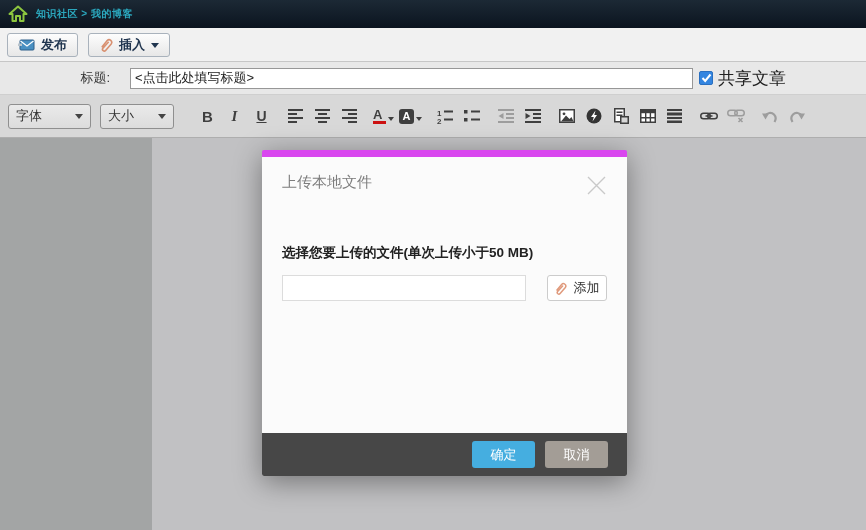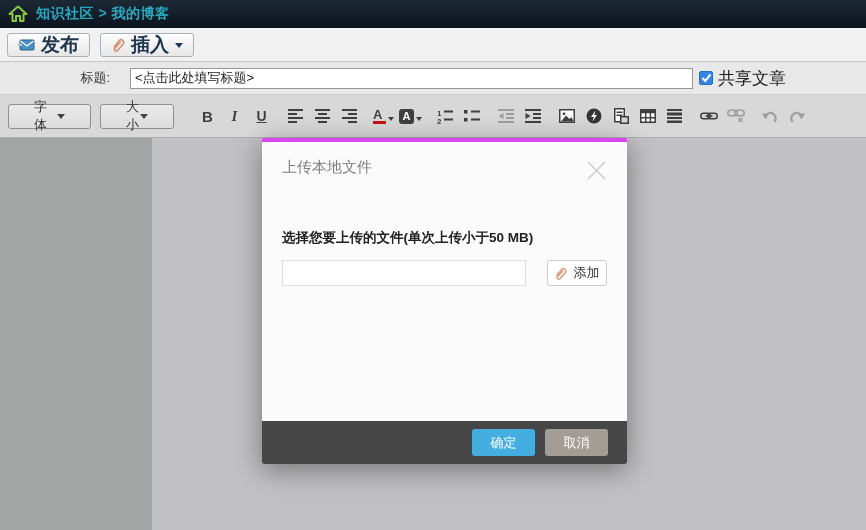--- a/index.html
+++ b/index.html
@@ -2,41 +2,41 @@
 <html><head>
 <meta charset="utf-8">
 <style>
   * { margin:0; padding:0; box-sizing:border-box; }
   html,body { width:866px; height:530px; overflow:hidden; }
   body { font-family:"Liberation Sans", sans-serif; position:relative; background:#c1c1c3; }
 
   
   .topbar { height:28px; background:linear-gradient(#1c2935,#0b141f); display:flex; align-items:center; padding:0 8px; }
   .home-icon { margin-right:8px; display:flex; align-items:center; }
-  .breadcrumb { color:#2ba7bd; font-size:14px; font-weight:bold; letter-spacing:.5px; }
+  .breadcrumb { color:#2ba7bd; font-size:10px; font-weight:bold; letter-spacing:.5px; }
 
   
   .actionbar { height:34px; background:#f1f1f1; border-bottom:1px solid #c6c6c6; display:flex; align-items:center; padding:0 7px; gap:10px; }
   .abtn { display:inline-flex; align-items:center; gap:6px; height:24px; padding:0 10px;
           background:linear-gradient(#fdfdfd,#e7e7e7); border:1px solid #a9b2bc; border-radius:3px;
-          font-size:19px; font-weight:bold; color:#20354f; cursor:pointer; }
+          font-size:13px; font-weight:bold; color:#20354f; cursor:pointer; }
   .caret { width:0; height:0; border:4px solid transparent; border-top:5px solid #20354f; margin-top:5px; }
 
   
   .titlerow { height:33px; background:#e8e8e8; border-bottom:1px solid #cfcfcf; display:flex; align-items:center; }
   .title-label { width:130px; text-align:right; font-size:13px; color:#333; padding-right:20px; }
   .title-input { width:563px; height:21px; border:1px solid #979797; background:#fff; font-size:13px; color:#222; padding:0 4px; font-family:"Liberation Sans",sans-serif; }
   .share-wrap { display:flex; align-items:center; gap:5px; margin-left:6px; }
   .checkbox { width:14px; height:14px; background:#3385e0; border:1px solid #2a6fc0; border-radius:2px; display:flex; align-items:center; justify-content:center; cursor:pointer; }
   .share-label { font-size:17px; color:#222; }
 
   
   .fmtbar { height:43px; background:#d8d8d8; border-bottom:1px solid #aeaeae; display:flex; align-items:center; padding:0 8px; }
   .select { display:flex; align-items:center; justify-content:space-between; background:linear-gradient(#eaeaea,#dcdcdc);
-            border:1px solid #8f8f8f; border-radius:3px; height:25px; padding:0 25px; font-size:13px; color:#333; cursor:pointer; }
+            border:1px solid #8f8f8f; border-radius:3px; height:25px; padding:0 7px; font-size:13px; color:#333; cursor:pointer; }
   .select .caret { border-top-color:#444; }
   .sel-font { width:83px; margin-right:9px; }
   .sel-size { width:74px; margin-right:20px; }
   .tbtn { width:27px; height:27px; display:flex; align-items:center; justify-content:center; cursor:pointer; border-radius:2px; }
   .tbtn.disabled { opacity:.38; cursor:default; }
   .tgap { width:7px; }
   .glyph-b { font-weight:bold; font-size:15px; color:#3f3f3f; }
   .glyph-i { font-style:italic; font-size:15px; font-family:"Liberation Serif",serif; font-weight:bold; color:#3f3f3f; }
   .glyph-u { font-size:14px; text-decoration:underline; font-weight:bold; color:#3f3f3f; }
   .fc-wrap { display:flex; align-items:flex-end; gap:2px; }
@@ -44,22 +44,22 @@
   .fc-bar { display:block; width:13px; height:3px; background:#cc1111; margin-top:1px; }
   .bc-box { width:15px; height:15px; background:#3f3f3f; border-radius:3px; color:#fff; font-weight:bold; font-size:11px; display:flex; align-items:center; justify-content:center; }
   .mini-caret { width:0; height:0; border:3.5px solid transparent; border-top:4.5px solid #3f3f3f; margin-top:8px; }
 
   
   .content { position:absolute; top:138px; left:0; width:866px; height:392px; display:flex; }
   .content-left { width:152px; background:#a3a5a5; }
   .content-main { flex:1; background:#c1c1c3; }
 
   
-  .modal { position:absolute; left:262px; top:138px; width:365px; height:326px; background:#fbfbfb;
-           border-top:4px solid #d946ef; border-radius:2px; box-shadow:0 6px 28px rgba(0,0,0,.4); }
+  .modal { position:absolute; left:262px; top:150px; width:365px; height:326px; background:#fbfbfb;
+           border-top:7px solid #d946ef; border-radius:2px; box-shadow:0 6px 28px rgba(0,0,0,.4); }
   .modal-header { display:flex; justify-content:space-between; align-items:flex-start; padding:16px 20px 0 20px; }
   .modal-title { color:#7d7d7d; font-size:15px; }
   .modal-close { cursor:pointer; margin-top:2px; }
   .modal-body { padding:0 20px; }
   .modal-hint { margin-top:44px; font-size:13.5px; font-weight:bold; color:#222; }
   .file-row { margin-top:13px; display:flex; align-items:center; }
   .file-input { width:247px; height:26px; border:1px solid #dcdcdc; background:#fff; padding:0 6px; font-size:13px; font-family:"Liberation Sans",sans-serif; }
   .add-btn { margin-left:21px; height:26px; width:61px; background:#fff; border:1px solid #ccc; border-radius:3px;
              display:flex; align-items:center; justify-content:center; gap:6px; font-size:13px; color:#333; cursor:pointer; }
   .modal-footer { position:absolute; bottom:0; left:0; width:100%; height:43px; background:#474747;

